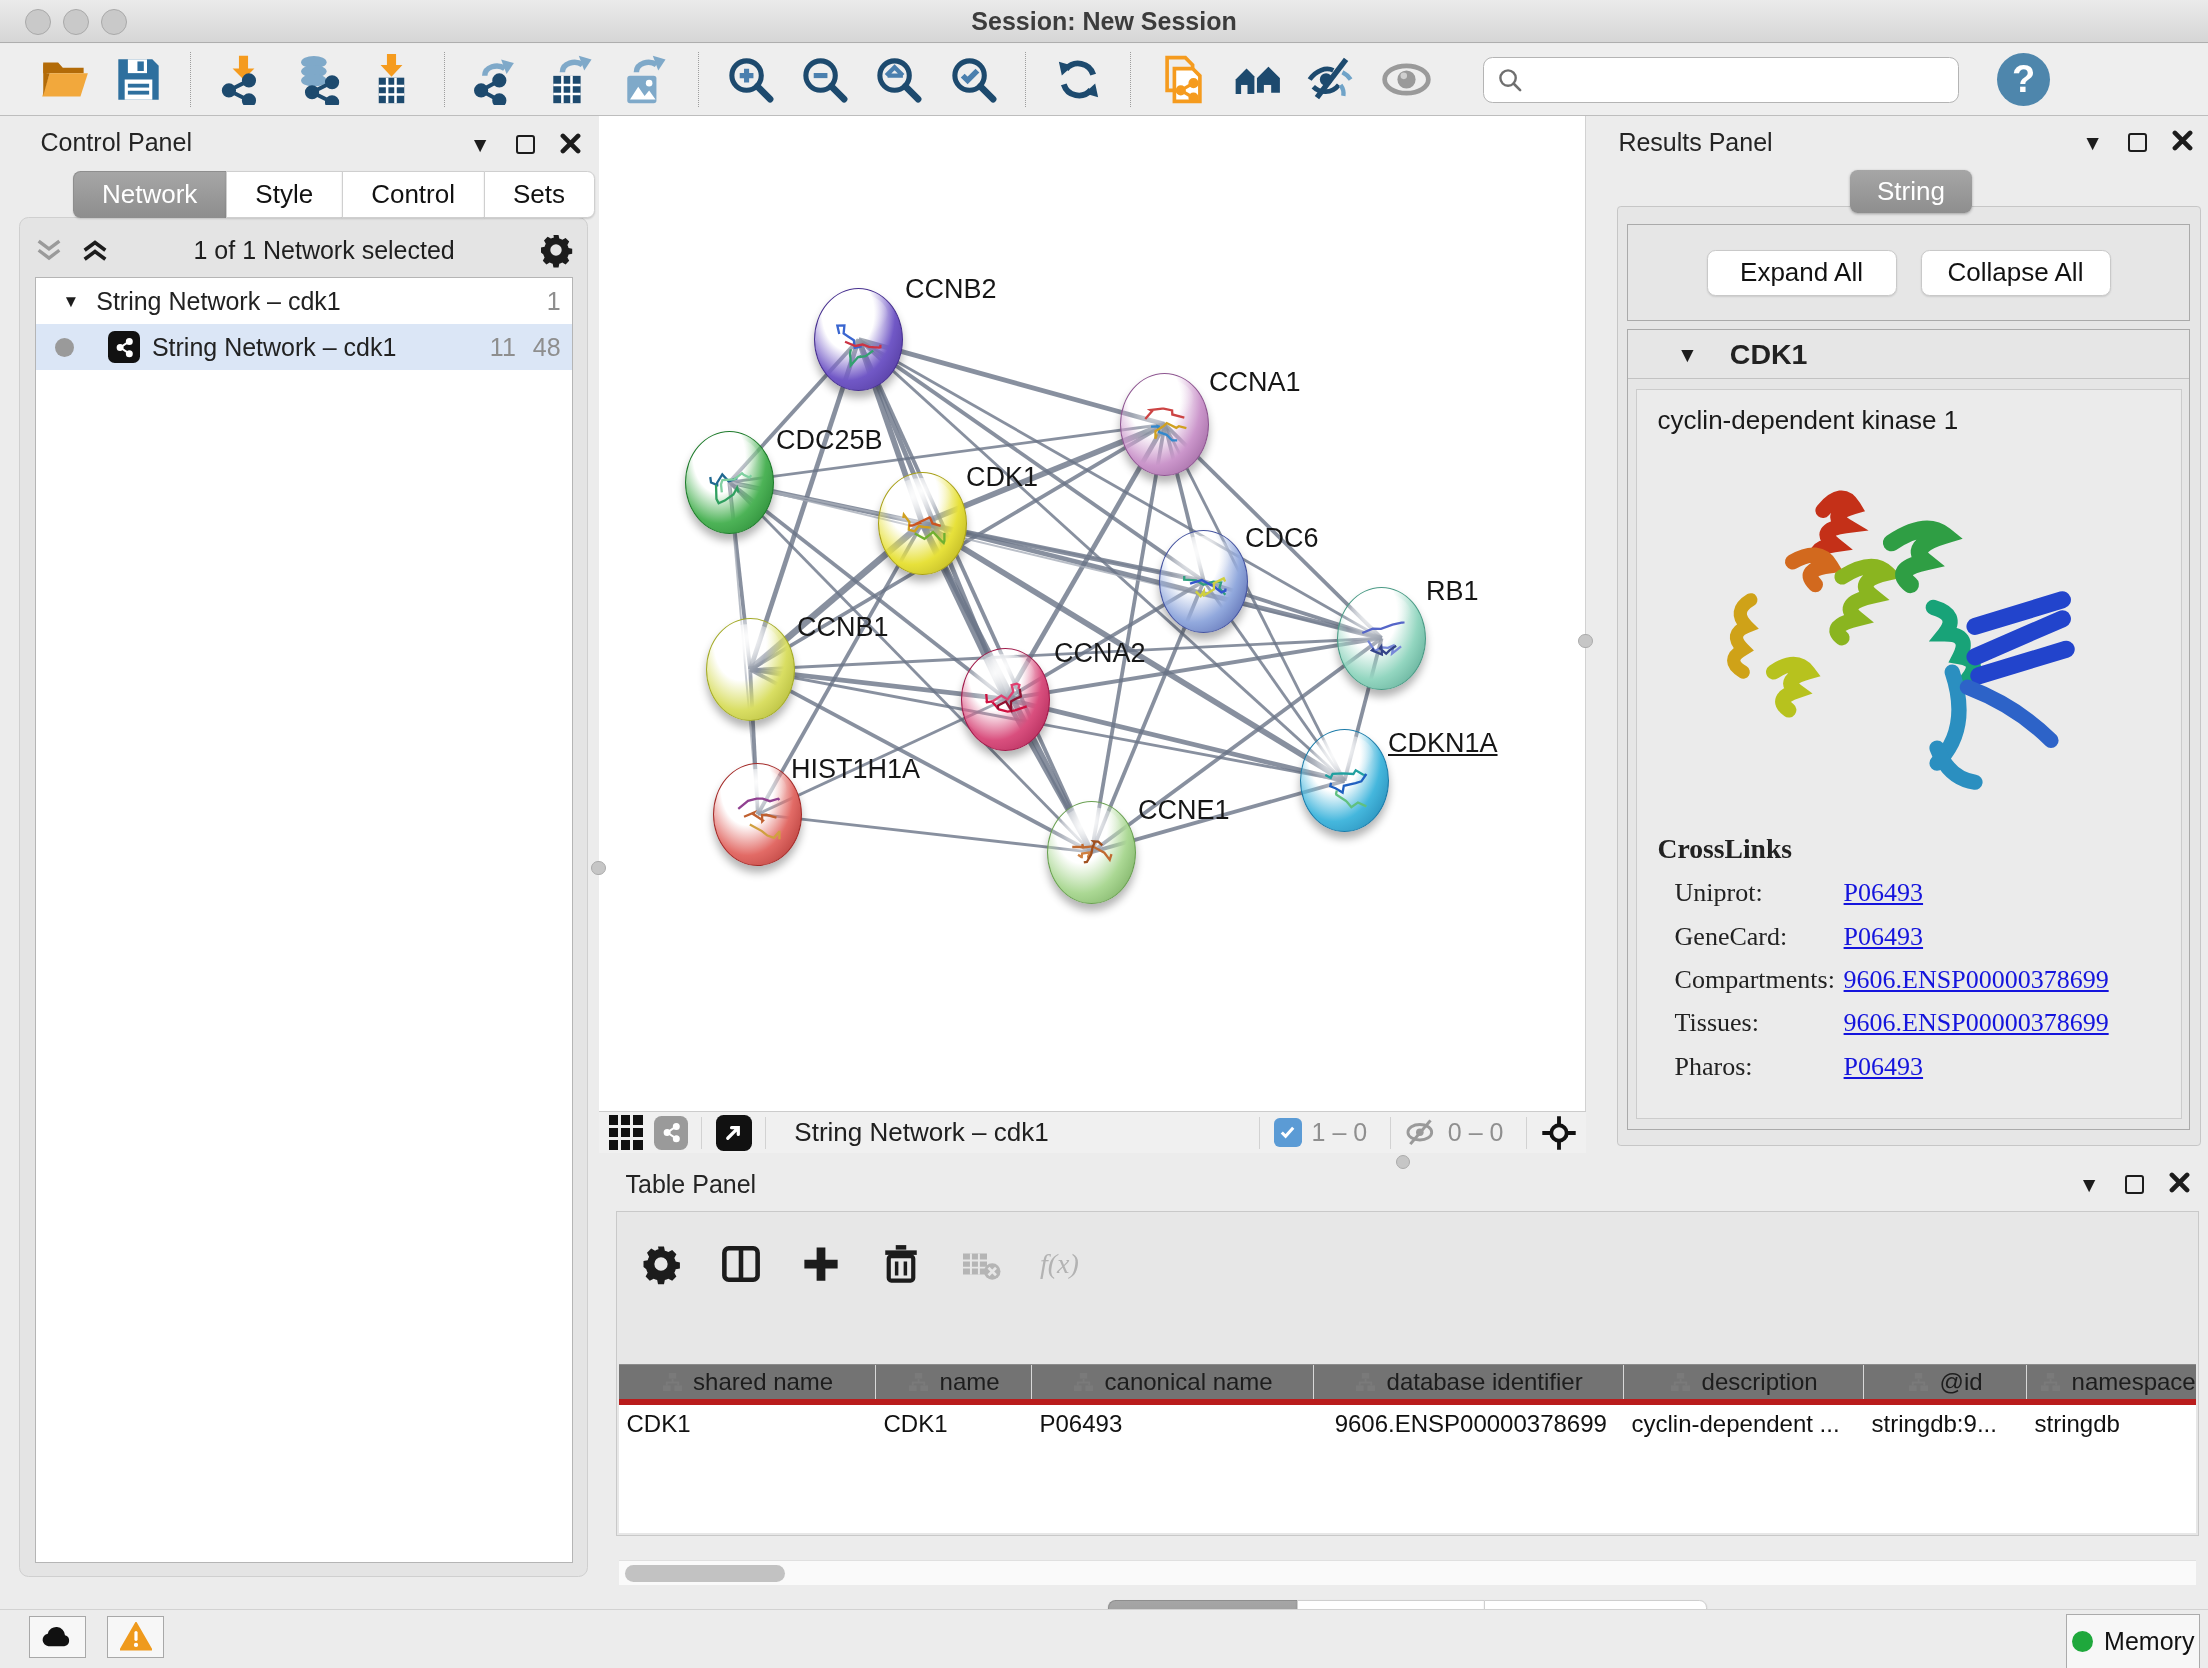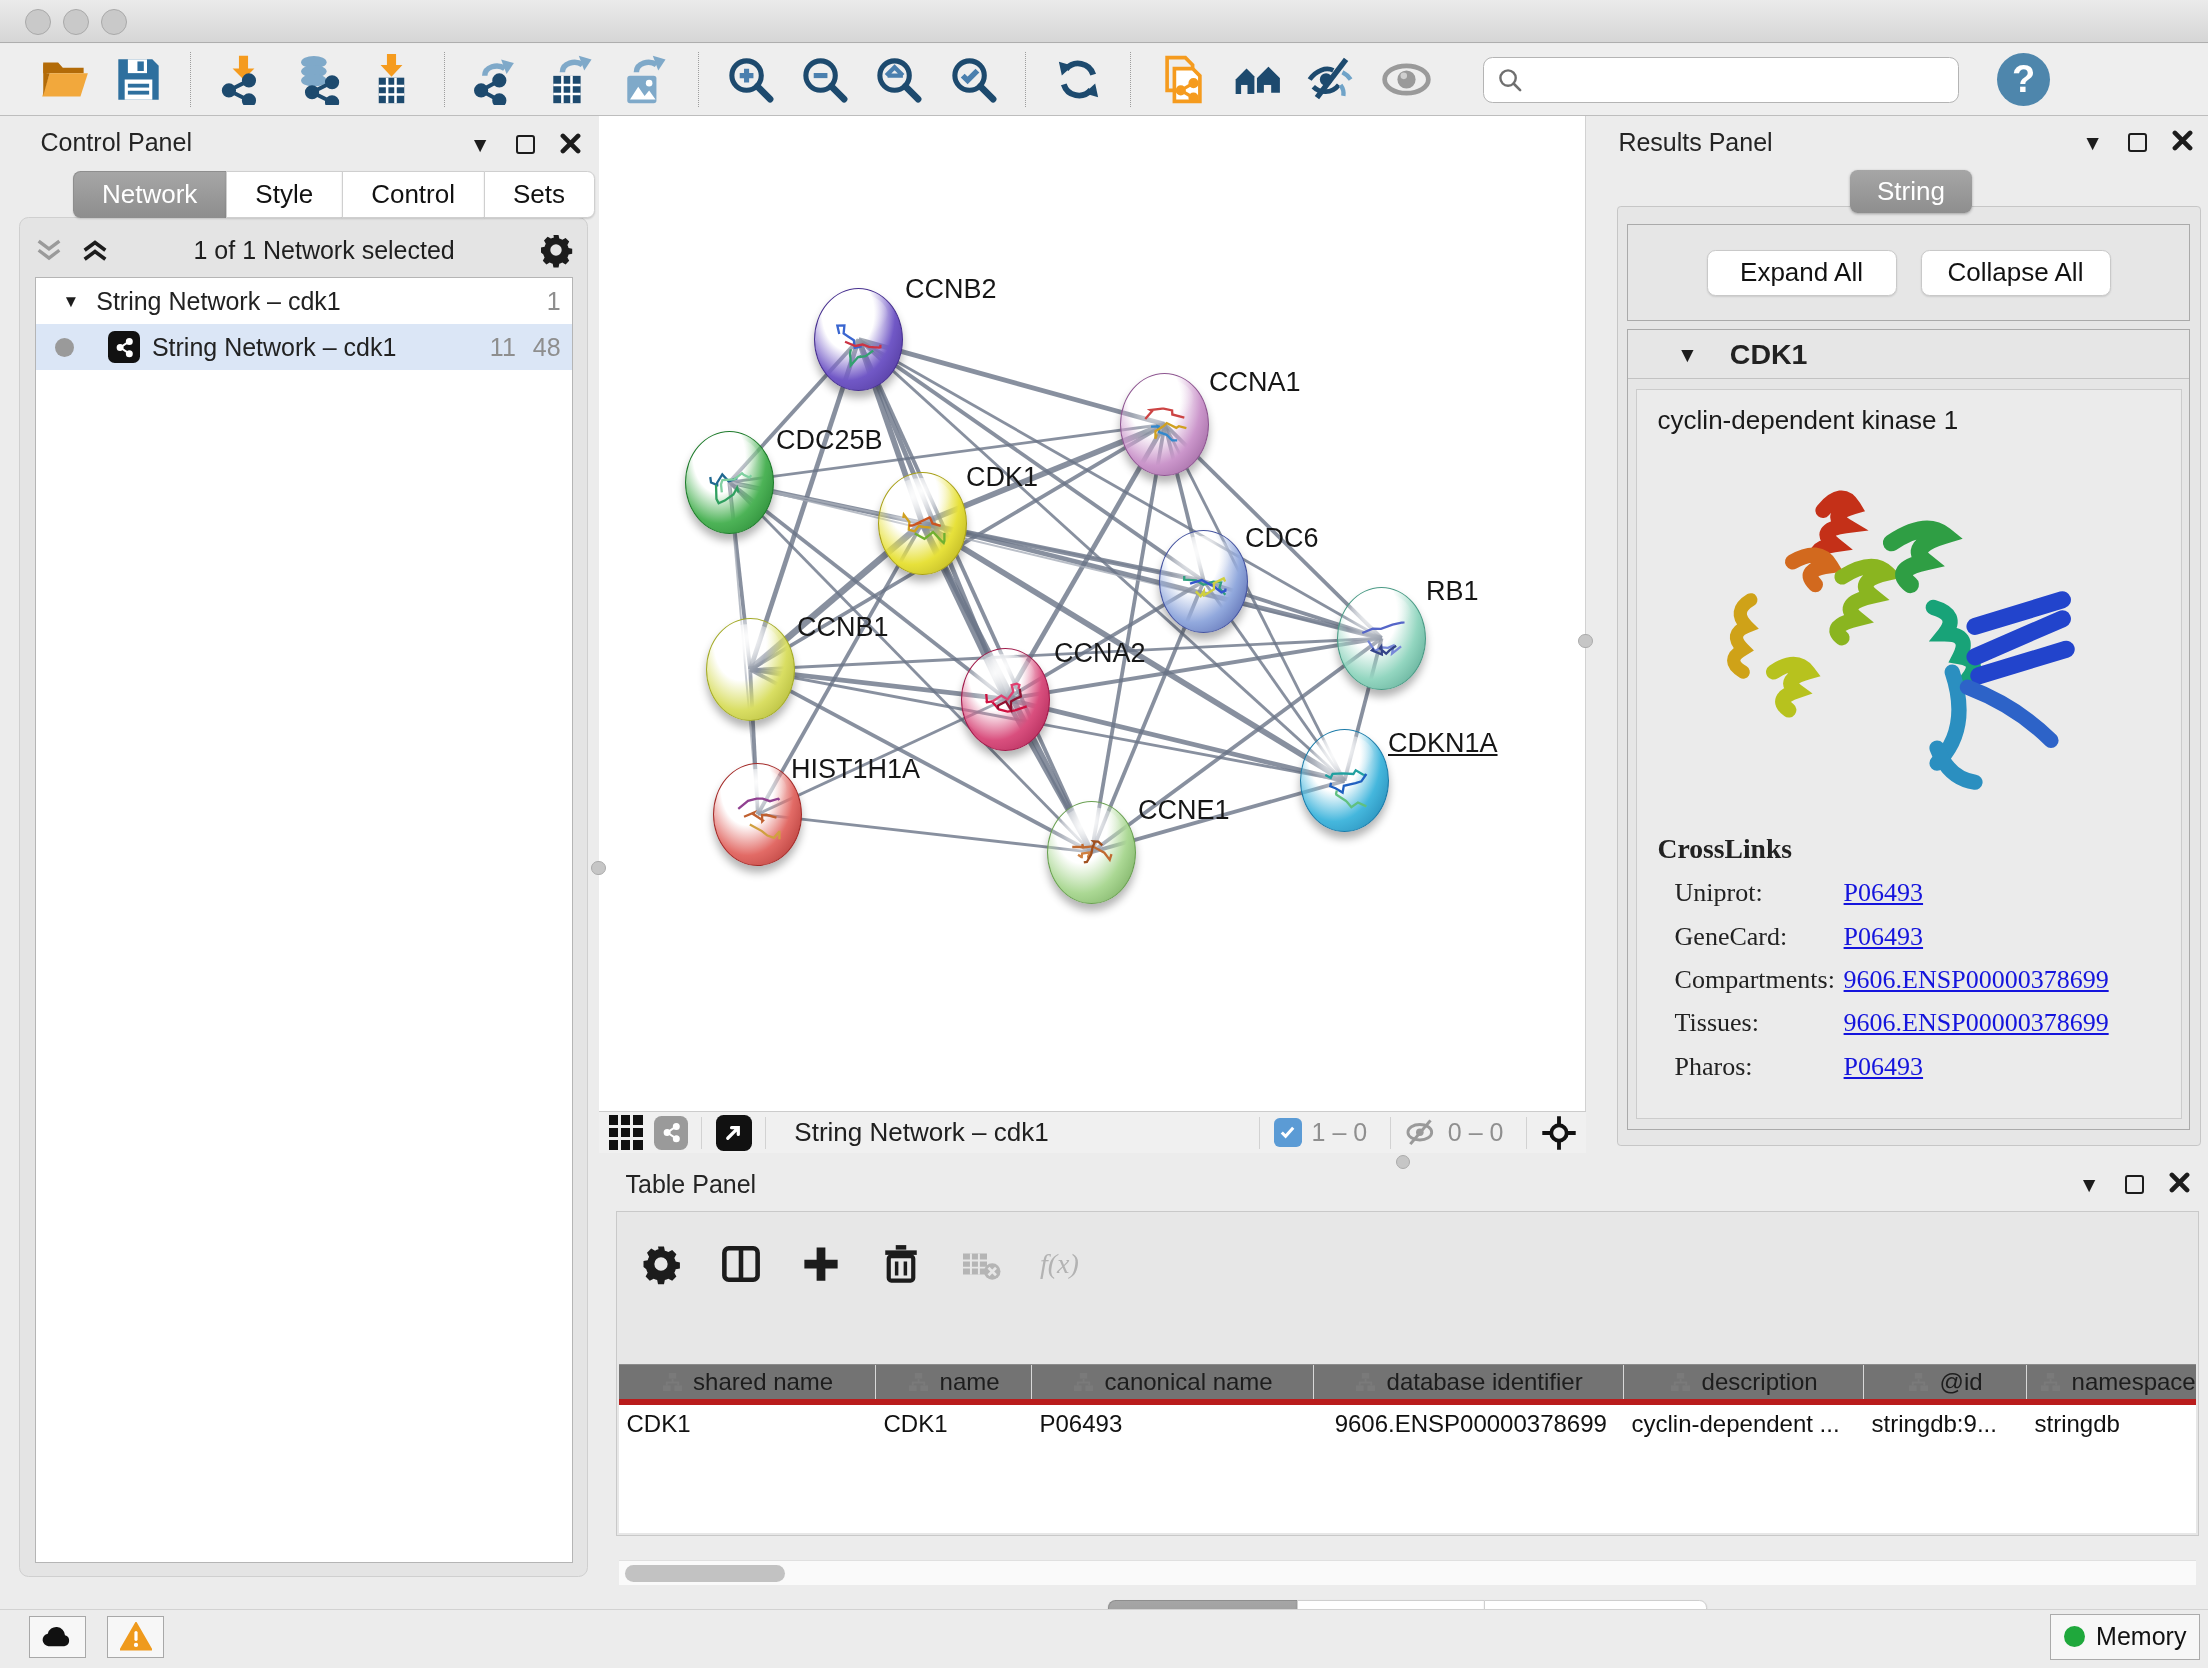--- a/index.html
+++ b/index.html
@@ -153,34 +153,35 @@
     border-top:1px solid #e0e0e0; }
   .hthumb { position:absolute; left:5.7px; top:3.8px; width:160px; height:17px; background:#c2c2c2; border-radius:8.6px; }
   .tp-tabs { position:absolute; left:0; right:0; top:388px; display:flex; justify-content:center; }
   .tp-tabs .tab { height:46px; }
 
   
   .statusbar { position:absolute; left:0; top:1609px; width:2208px; height:59px;
     background:#ececec; border-top:1px solid #d2d2d2; }
   .sb-btn { position:absolute; top:5.7px; width:57px; height:42px; background:#f7f7f7;
     border:1.4px solid #a8a8a8; display:flex; align-items:center; justify-content:center; }
-  .memory-btn { position:absolute; right:7.6px; top:3.8px; height:46px; background:#f7f7f7;
+  .memory-btn { position:absolute; right:7.6px; top:3.8px; height:55px; background:#f7f7f7;
     border:1.4px solid #ababab; display:flex; align-items:center; gap:11.4px;
-    padding:0 13px; font-size:25px; color:#111; }
+    padding:0 5px; font-size:25px; color:#111; }
   .memdot { width:21px; height:21px; border-radius:50%; background:#1fa83c; }
 </style>
 </head>
 <body>
 
 <div class="window">
 
   <div class="titlebar">
     <span class="traffic t1"></span>
     <span class="traffic t2"></span>
     <span class="traffic t3"></span>
+    <div class="win-title">Session: New Session</div>
   </div>
 
   <div class="toolbar">
     <span class="tbtn">
       <svg viewBox="0 0 24 24">
           <path fill="#b36b08" d="M2 4h7l2.2 2.5H21V9H2z"></path>
           <path fill="#f2a83c" d="M1.5 20 5 9h18l-3.5 11z"></path>
           <path fill="#b36b08" d="M2 4v15.5L5 9H3.6z"></path>
         </svg>
     </span>

